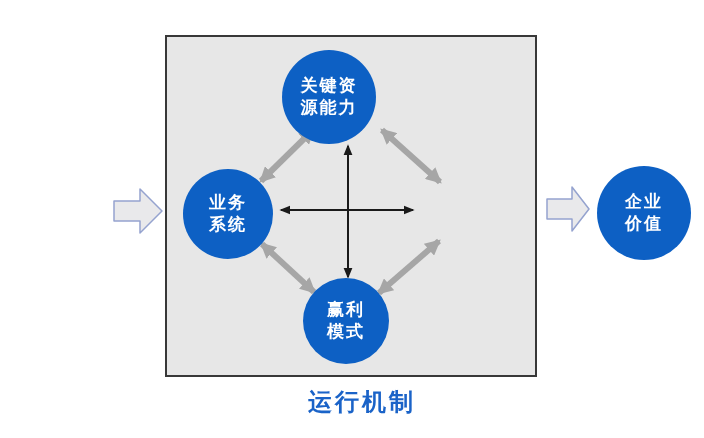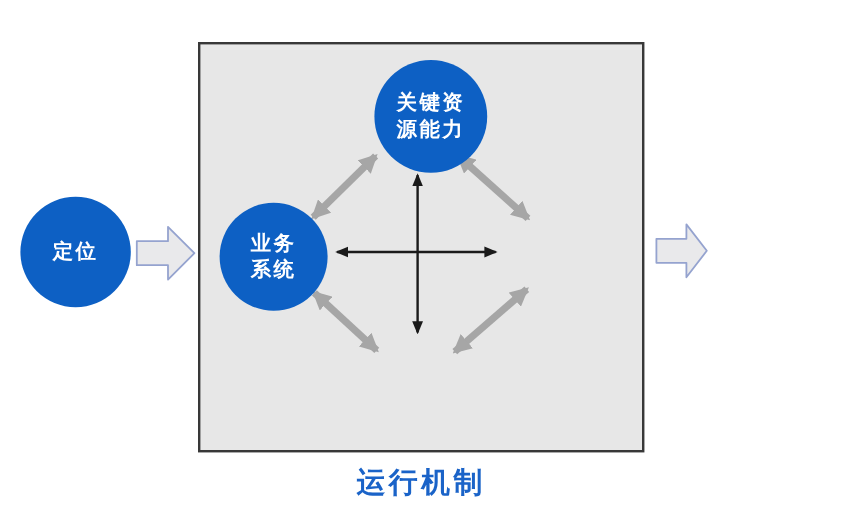--- a/index.html
+++ b/index.html
@@ -50,28 +50,28 @@
   .node-label {
     color: var(--node-text);
     font-weight: bold;
     font-size: 17px;
     line-height: 1.32;
     letter-spacing: 2px;
     text-align: center;
     white-space: pre-line;
   }
   .node-positioning      { left: 17px;  top: 164px; width: 92px; height: 92px; }
-  .node-key-resources    { left: 312px; top: 50px;  width: 94px; height: 94px; }
+  .node-key-resources    { left: 282px; top: 50px;  width: 94px; height: 94px; }
   .node-business-system  { left: 183px; top: 169px; width: 90px; height: 90px; justify-content: center; }
   .node-cash-flow        { left: 428px; top: 167px; width: 90px; height: 90px; }
   .node-profit-model     { left: 303px; top: 278px; width: 86px; height: 86px; }
   .node-enterprise-value { left: 597px; top: 166px; width: 94px; height: 94px; }
   .diagram-title {
     position: absolute;
-    left: 165px; top: 386px;
+    left: 176px; top: 386px;
     width: 372px;
     text-align: center;
     font-size: 24px;
     font-weight: bold;
     letter-spacing: 3px;
     color: var(--title-color);
     z-index: 3;
   }
 </style>
 </head>
@@ -96,32 +96,37 @@
     <line x1="439" y1="241" x2="379" y2="293" style="stroke: var(--connector-gray)" stroke-width="6" marker-start="url(#grayhead)" marker-end="url(#grayhead)"></line>
     <line x1="314" y1="292" x2="262" y2="244" style="stroke: var(--connector-gray)" stroke-width="6" marker-start="url(#grayhead)" marker-end="url(#grayhead)"></line>
 
     <line x1="281" y1="210" x2="413" y2="210" style="stroke: var(--connector-black)" stroke-width="2" marker-start="url(#blackhead)" marker-end="url(#blackhead)"></line>
     <line x1="348" y1="146" x2="348" y2="277" style="stroke: var(--connector-black)" stroke-width="2" marker-start="url(#blackhead)" marker-end="url(#blackhead)"></line>
 
     <polygon points="114,201 140,201 140,189 162,211 140,233 140,221 114,221" style="fill: var(--flow-arrow-fill); stroke: var(--flow-arrow-border)" stroke-width="1.5" stroke-linejoin="round"></polygon>
     <polygon points="547,199 572,199 572,187 589,209 572,231 572,219 547,219" style="fill: var(--flow-arrow-fill); stroke: var(--flow-arrow-border)" stroke-width="1.5" stroke-linejoin="round"></polygon>
   </svg>
 
-  <div class="node node-positioning">
-    <span class="node-label">定位</span>
-  </div>
 
   <div class="node node-key-resources">
     <span class="node-label">关键资
 源能力</span>
   </div>
 
   <div class="node node-business-system">
     <span class="node-label">业务
 系统</span>
   </div>
 
 
+  <div class="node node-profit-model">
+    <span class="node-label">赢利
+模式</span>
+  </div>
 
+  <div class="node node-enterprise-value">
+    <span class="node-label">企业
+价值</span>
+  </div>
 
   <div class="diagram-title">运行机制</div>
 
 </div>
 
 </body></html>

